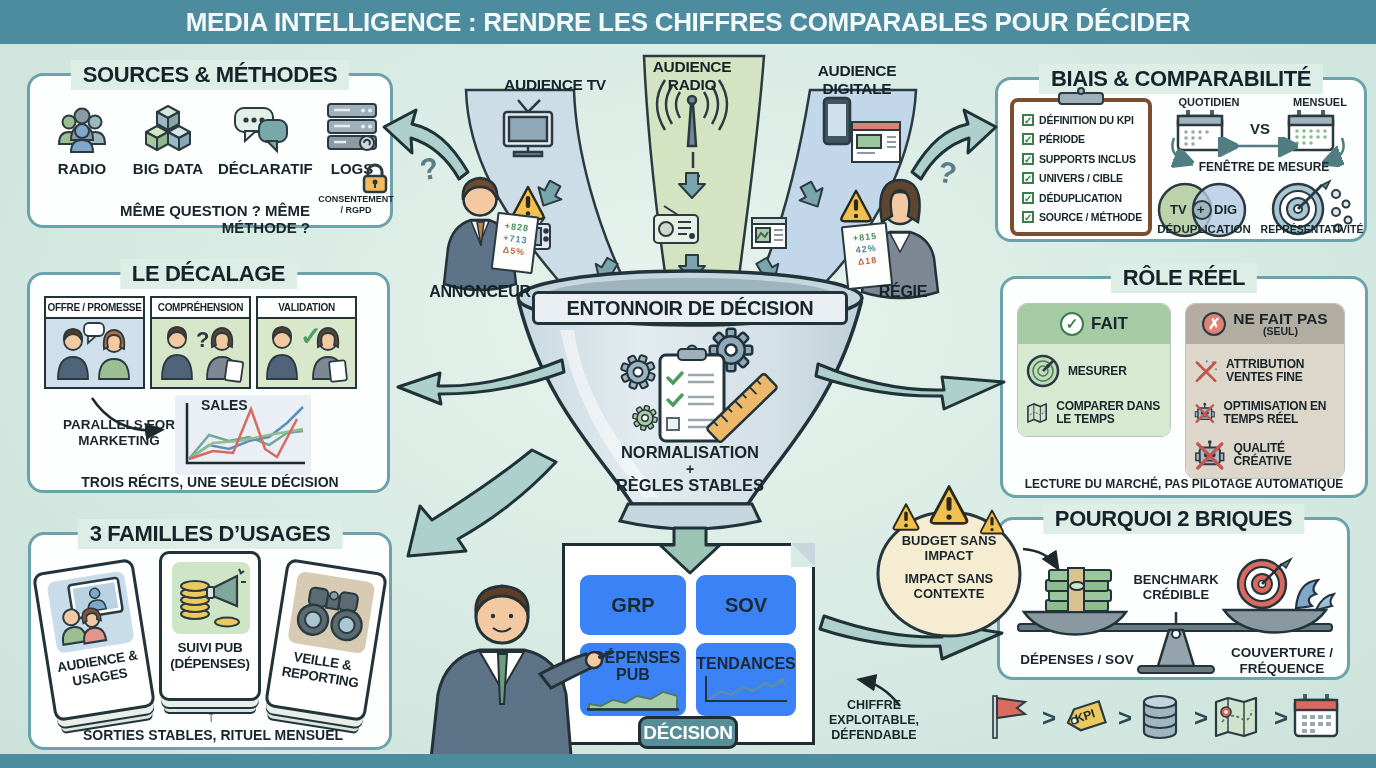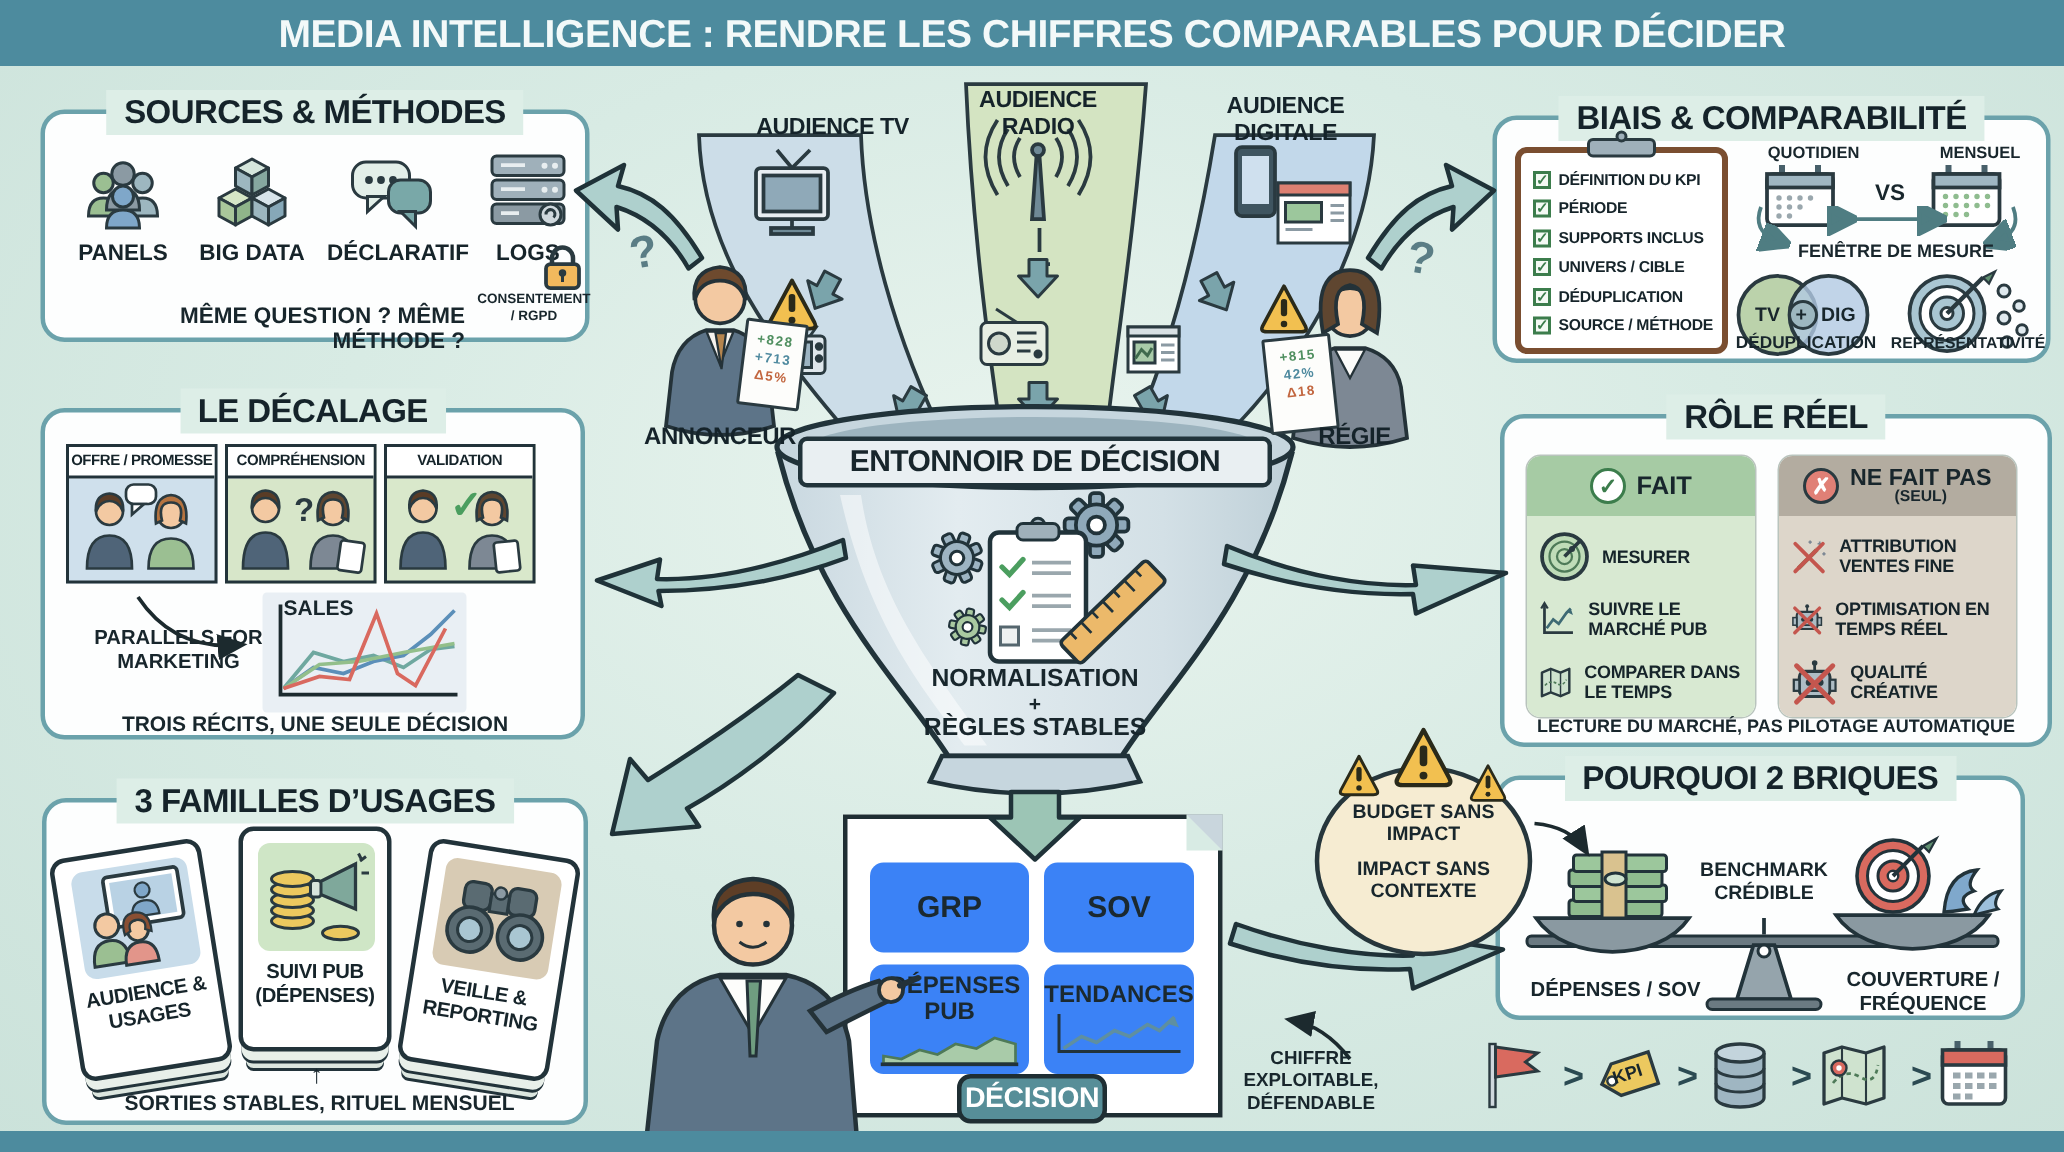--- a/index.html
+++ b/index.html
@@ -312,21 +312,21 @@
           <circle cx="13" cy="18" r="6.5" fill="#9bbf92"></circle>
             <path d="M3,40 Q3,28 13,28 Q23,28 23,40 Z" fill="#9bbf92"></path>
           <circle cx="39" cy="18" r="6.5" fill="#9db7c0"></circle>
             <path d="M29,40 Q29,28 39,28 Q49,28 49,40 Z" fill="#9db7c0"></path>
           <circle cx="26" cy="12" r="7.5" fill="#8b9aa3"></circle>
             <path d="M15,36 Q15,22 26,22 Q37,22 37,36 Z" fill="#8b9aa3"></path>
           <circle cx="26" cy="27" r="7" fill="#7fa7c9"></circle>
             <path d="M15,48 Q15,36 26,36 Q37,36 37,48 Z" fill="#7fa7c9"></path>
         </svg>
       </div>
-      <div class="cap">PANELS</div>
+      <div class="cap">RADIO</div>
     </div>
 
     <div class="src-col" style="left:100px;">
       <div class="ic">
         <svg width="54" height="50" viewBox="0 0 54 50" stroke="#2a3a40" stroke-width="2" stroke-linejoin="round">
           <polygon points="27,2 38,8 27,14 16,8" fill="#d5e6dc"></polygon>
             <polygon points="16,8 27,14 27,26 16,20" fill="#9db7c0"></polygon>
             <polygon points="38,8 27,14 27,26 38,20" fill="#86a8a0"></polygon>
           <polygon points="16,22 27,28 16,34 5,28" fill="#d5e6c6"></polygon>
             <polygon points="5,28 16,34 16,46 5,40" fill="#a9c79b"></polygon>
@@ -563,21 +563,21 @@
     <div class="abs ctr lbl" style="left:30px; top:142px; width:118px; font-size:13.5px; line-height:16px;">PARALLELS FOR MARKETING</div>
 
     <div class="abs" style="left:145px; top:120px; width:136px; height:80px; background:#e9eff4; border-radius:3px;">
       <svg width="136" height="80" viewBox="0 0 136 80">
         <path d="M12,8 V68 H130" fill="none" stroke="#1c2a2e" stroke-width="2.5"></path>
         <path d="M14,64 L34,40 L54,46 L74,42 L94,50 L112,38 L128,36" fill="none" stroke="#6fa8a0" stroke-width="2.5"></path>
         <path d="M14,64 L34,50 L54,54 L74,46 L94,42 L112,28 L128,12" fill="none" stroke="#5b8fb9" stroke-width="2.5"></path>
         <path d="M14,64 L38,48 L64,46 L94,40 L128,34" fill="none" stroke="#93bf8b" stroke-width="2.5"></path>
         <path d="M14,64 L38,56 L58,58 L76,14 L90,54 L102,62 L122,24" fill="none" stroke="#d9695f" stroke-width="2.5"></path>
       </svg>
-      <div class="abs lbl" style="left:14px; top:2px; font-size:14px;">SALES</div>
+      <div class="abs lbl" style="left:26px; top:2px; font-size:14px;">SALES</div>
     </div>
 
     <div class="abs ctr lbl" style="left:20px; top:199px; width:320px; font-size:14px;">TROIS RÉCITS, UNE SEULE DÉCISION</div>
   </div>
 
   <div class="box" style="left:1000px; top:276px; width:368px; height:222px;">
     <div class="box-title">RÔLE RÉEL</div>
 
     <div class="role-col" style="left:14px; width:154px;">
       <div class="role-head" style="background:#a6cba4;">
@@ -587,29 +587,20 @@
       <div class="role-body" style="background:#d8e9d2;">
         <div class="role-item">
           <svg width="34" height="34" viewBox="0 0 34 34">
             <circle cx="17" cy="17" r="15" fill="#bfdcb8" stroke="#2a3a40" stroke-width="2.5"></circle>
             <circle cx="17" cy="17" r="10" fill="none" stroke="#4e7a58" stroke-width="1.5"></circle>
             <circle cx="17" cy="17" r="5" fill="none" stroke="#4e7a58" stroke-width="1.5"></circle>
             <line x1="17" y1="17" x2="28" y2="6" stroke="#2a3a40" stroke-width="2.5"></line>
             <circle cx="22" cy="12" r="2" fill="#2a3a40"></circle>
           </svg>
           <span class="t">MESURER</span>
-        </div>
-        <div class="role-item">
-          <svg width="34" height="34" viewBox="0 0 34 34">
-            <path d="M5,3 V29 H31" fill="none" stroke="#2a3a40" stroke-width="2.5"></path>
-            <path d="M2,7 L5,2 L8,7" fill="none" stroke="#2a3a40" stroke-width="2"></path>
-            <path d="M7,25 L13,17 L18,21 L25,11 L29,7" fill="none" stroke="#3e6a74" stroke-width="2.5"></path>
-            <polygon points="29,7 31,13 25,10" fill="#3e6a74"></polygon>
-          </svg>
-          <span class="t">SUIVRE LE MARCHÉ PUB</span>
         </div>
         <div class="role-item">
           <svg width="34" height="34" viewBox="0 0 34 34">
             <path d="M3,7 L12,3 L22,7 L31,3 V27 L22,31 L12,27 L3,31 Z" fill="#cfe3cf" stroke="#2a3a40" stroke-width="2.5" stroke-linejoin="round"></path>
             <path d="M12,3 V27 M22,7 V31" stroke="#2a3a40" stroke-width="1.5"></path>
             <path d="M6,20 Q12,14 18,18 Q24,22 28,14" fill="none" stroke="#4e7a58" stroke-width="1.6" stroke-dasharray="3 2"></path>
           </svg>
           <span class="t">COMPARER DANS LE TEMPS</span>
         </div>
       </div>

